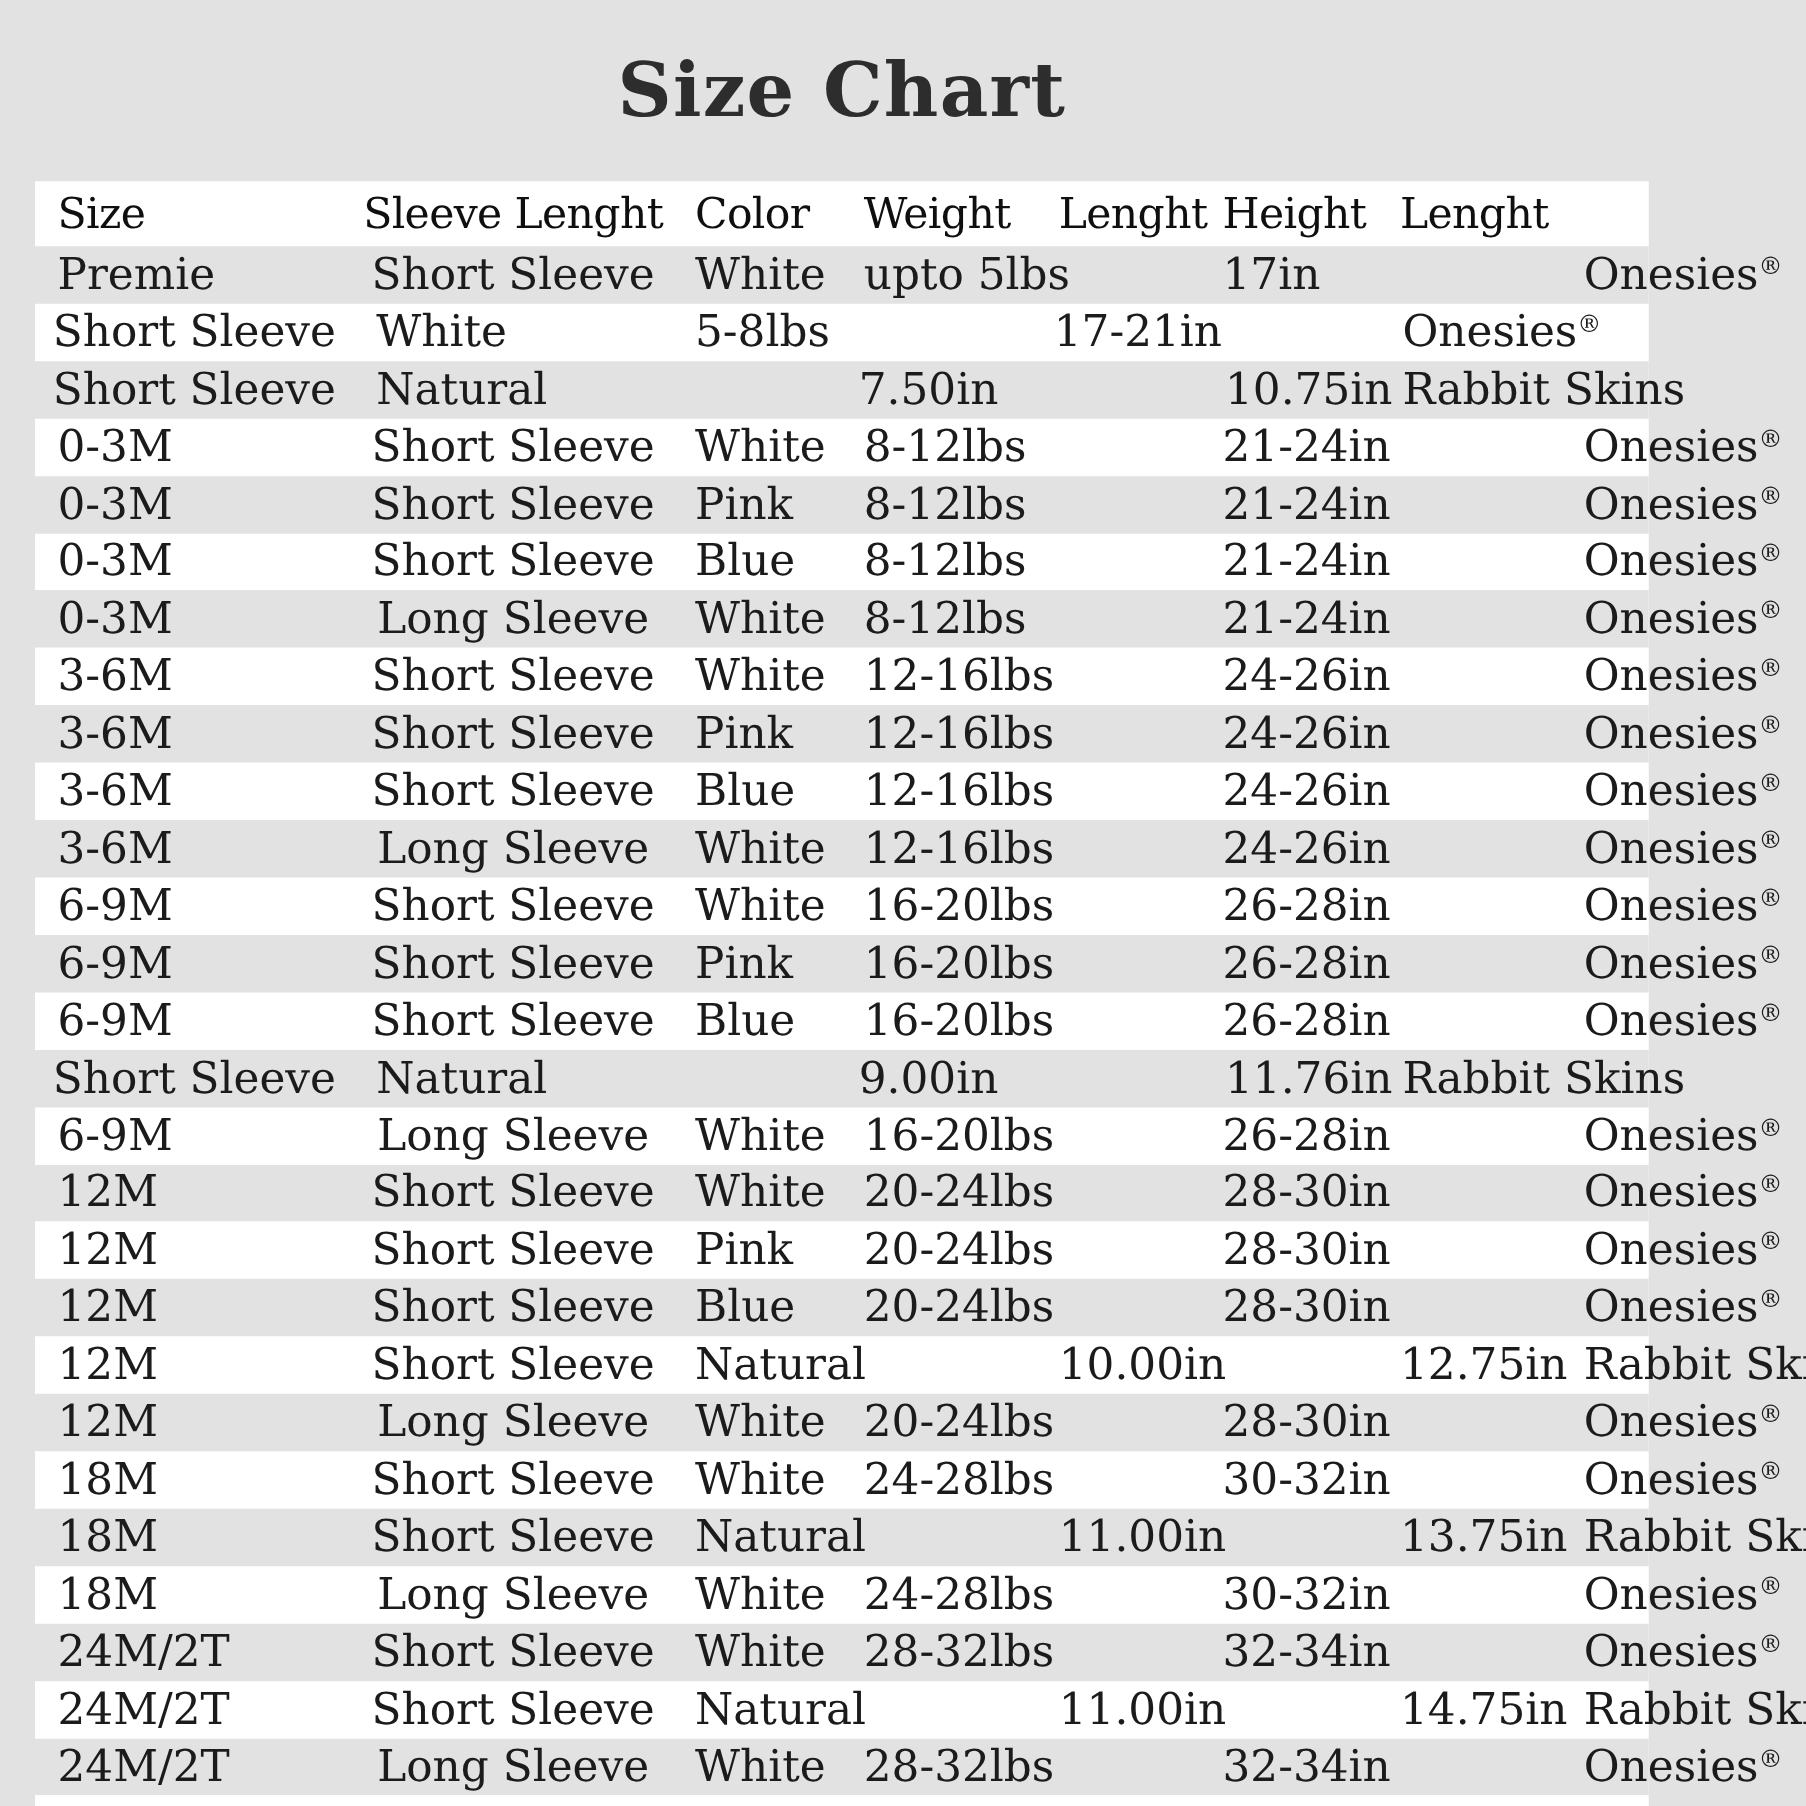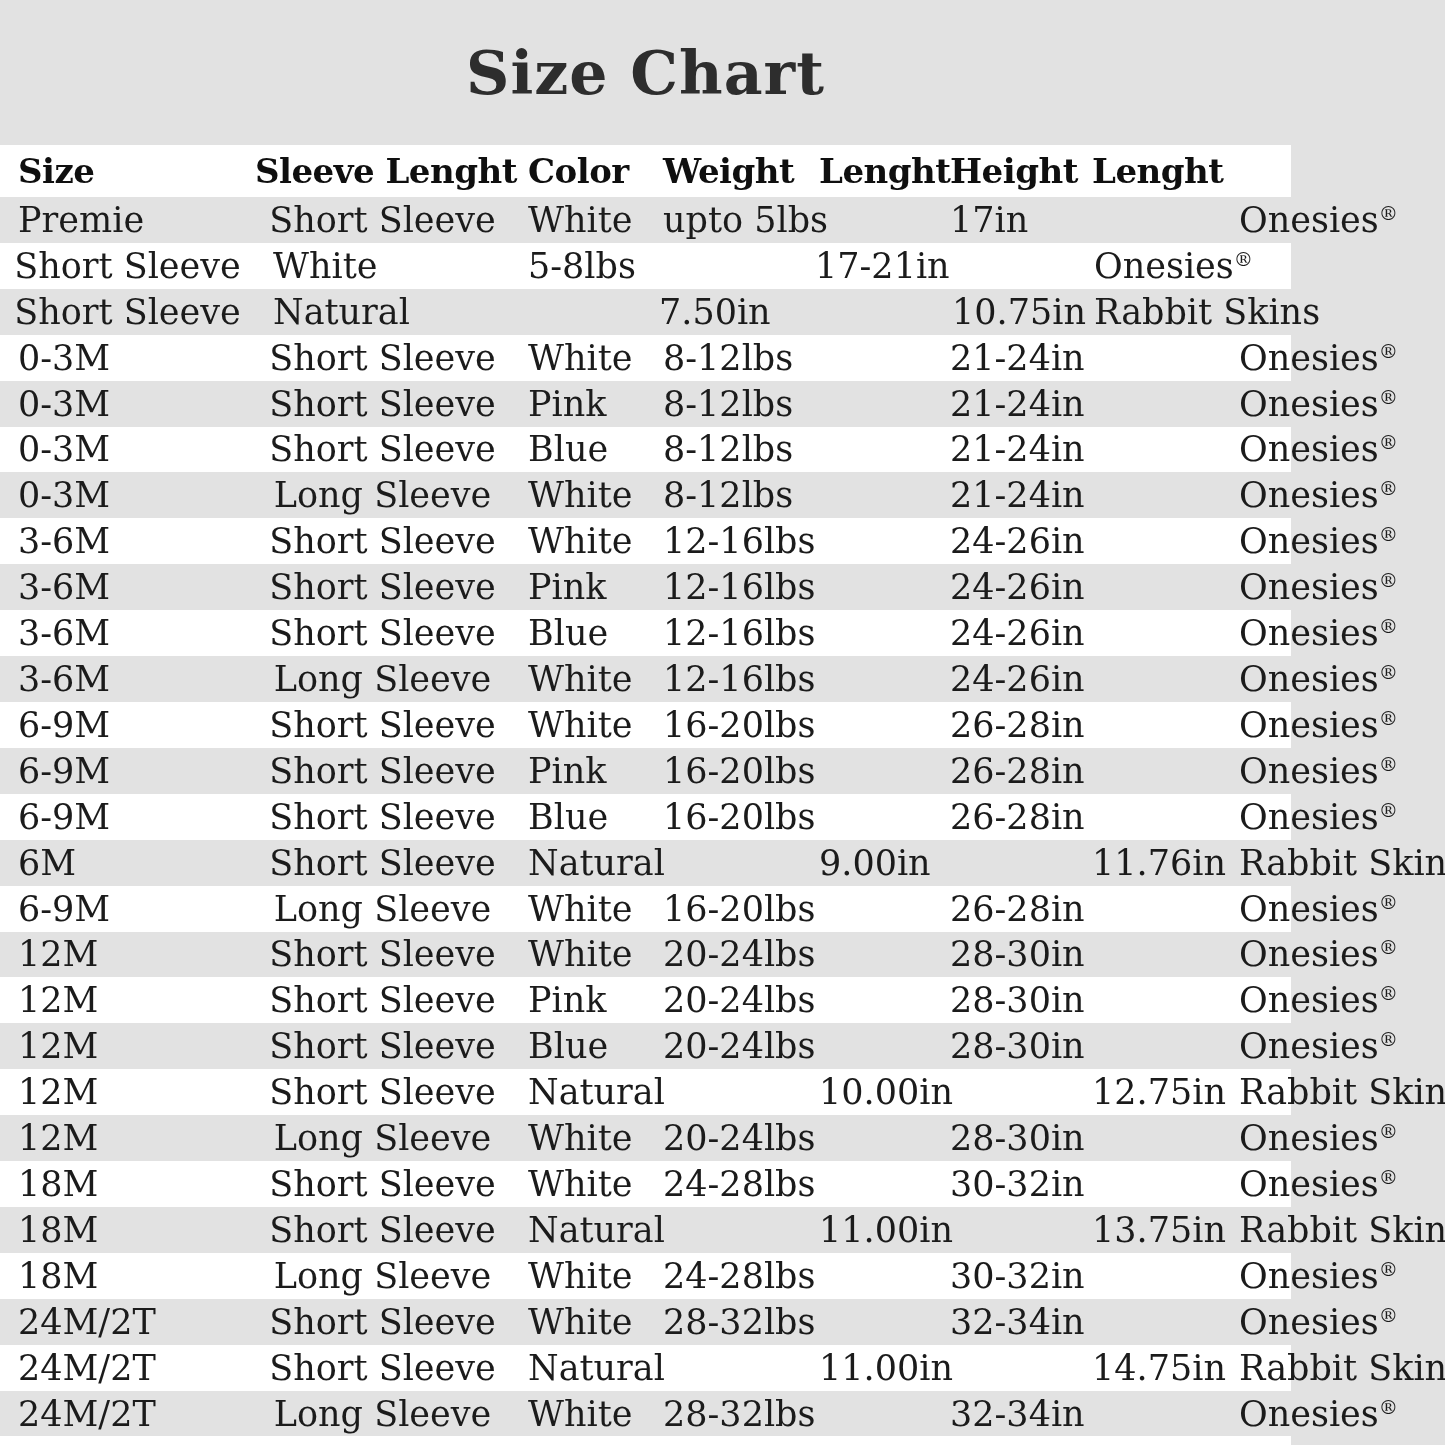--- a/index.html
+++ b/index.html
@@ -11,20 +11,21 @@
     height: 1445px;
     background: #e2e2e2;
     font-family: "DejaVu Serif", serif;
     color: #1b1b1b;
     overflow: hidden;
   }
   .canvas {
     width: 1291px;
     height: 1445px;
     position: relative;
+    margin-left: 28px;
   }
   .title-section {
     height: 145px;
     display: flex;
     align-items: center;
     justify-content: center;
   }
   .page-title {
     font-size: 60px;
     font-weight: bold;
@@ -35,21 +36,21 @@
     background: #ffffff;
     height: 1300px;
   }
   .grid-row {
     display: grid;
     grid-template-columns: 255px 255px 135px 160px 135px 140px 145px 220px;
     align-items: center;
   }
   .header-row {
     height: 52px;
-    font-weight: bold;
+    font-weight: normal;
     font-size: 34px;
     letter-spacing: -0.5px;
     color: #0f0f0f;
   }
   .data-row {
     height: 45.92px;
     font-size: 35px;
   }
   .data-row:nth-child(odd) {
     background: #e2e2e2;
@@ -222,21 +223,20 @@
           <div class="cell c0 cell-size">6-9M</div>
           <div class="cell c1 cell-sleeve_length">Short Sleeve</div>
           <div class="cell c2 cell-color">Blue</div>
           <div class="cell c3 cell-weight">16-20lbs</div>
           <div class="cell c4 cell-width"></div>
           <div class="cell c5 cell-height">26-28in</div>
           <div class="cell c6 cell-length"></div>
           <div class="cell c7 cell-brand"><span>Onesies</span><sup class="reg">®</sup></div>
         </div>
         <div class="grid-row data-row">
-          <div class="cell c0 cell-size">6M</div>
           <div class="cell c1 cell-sleeve_length">Short Sleeve</div>
           <div class="cell c2 cell-color">Natural</div>
           <div class="cell c3 cell-weight"></div>
           <div class="cell c4 cell-width">9.00in</div>
           <div class="cell c5 cell-height"></div>
           <div class="cell c6 cell-length">11.76in</div>
           <div class="cell c7 cell-brand"><span>Rabbit Skins</span></div>
         </div>
         <div class="grid-row data-row">
           <div class="cell c0 cell-size">6-9M</div>

